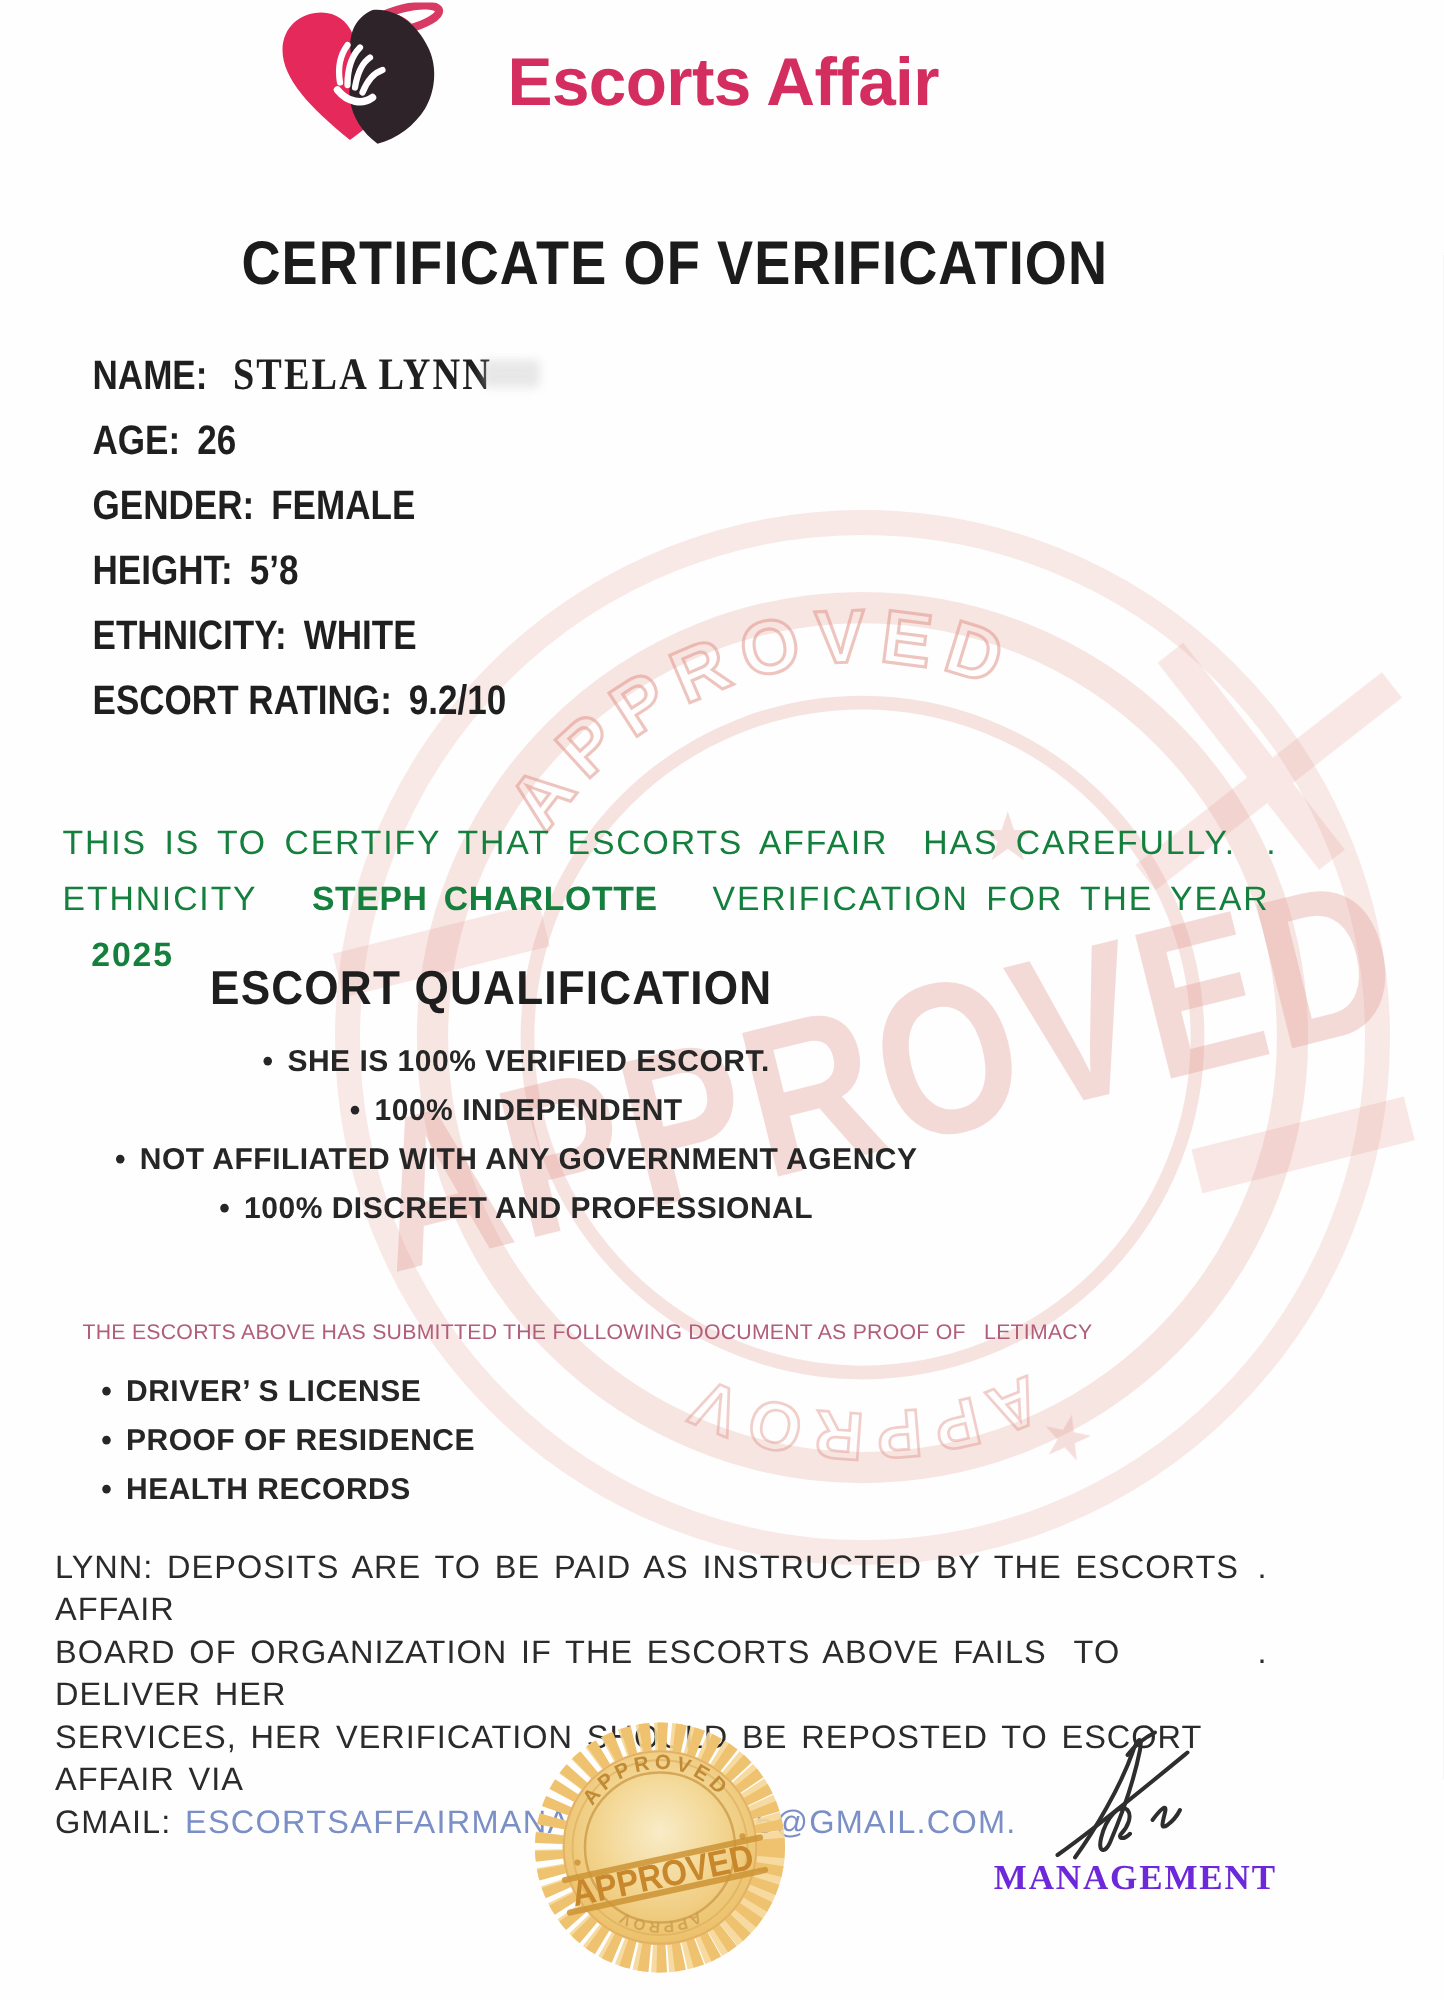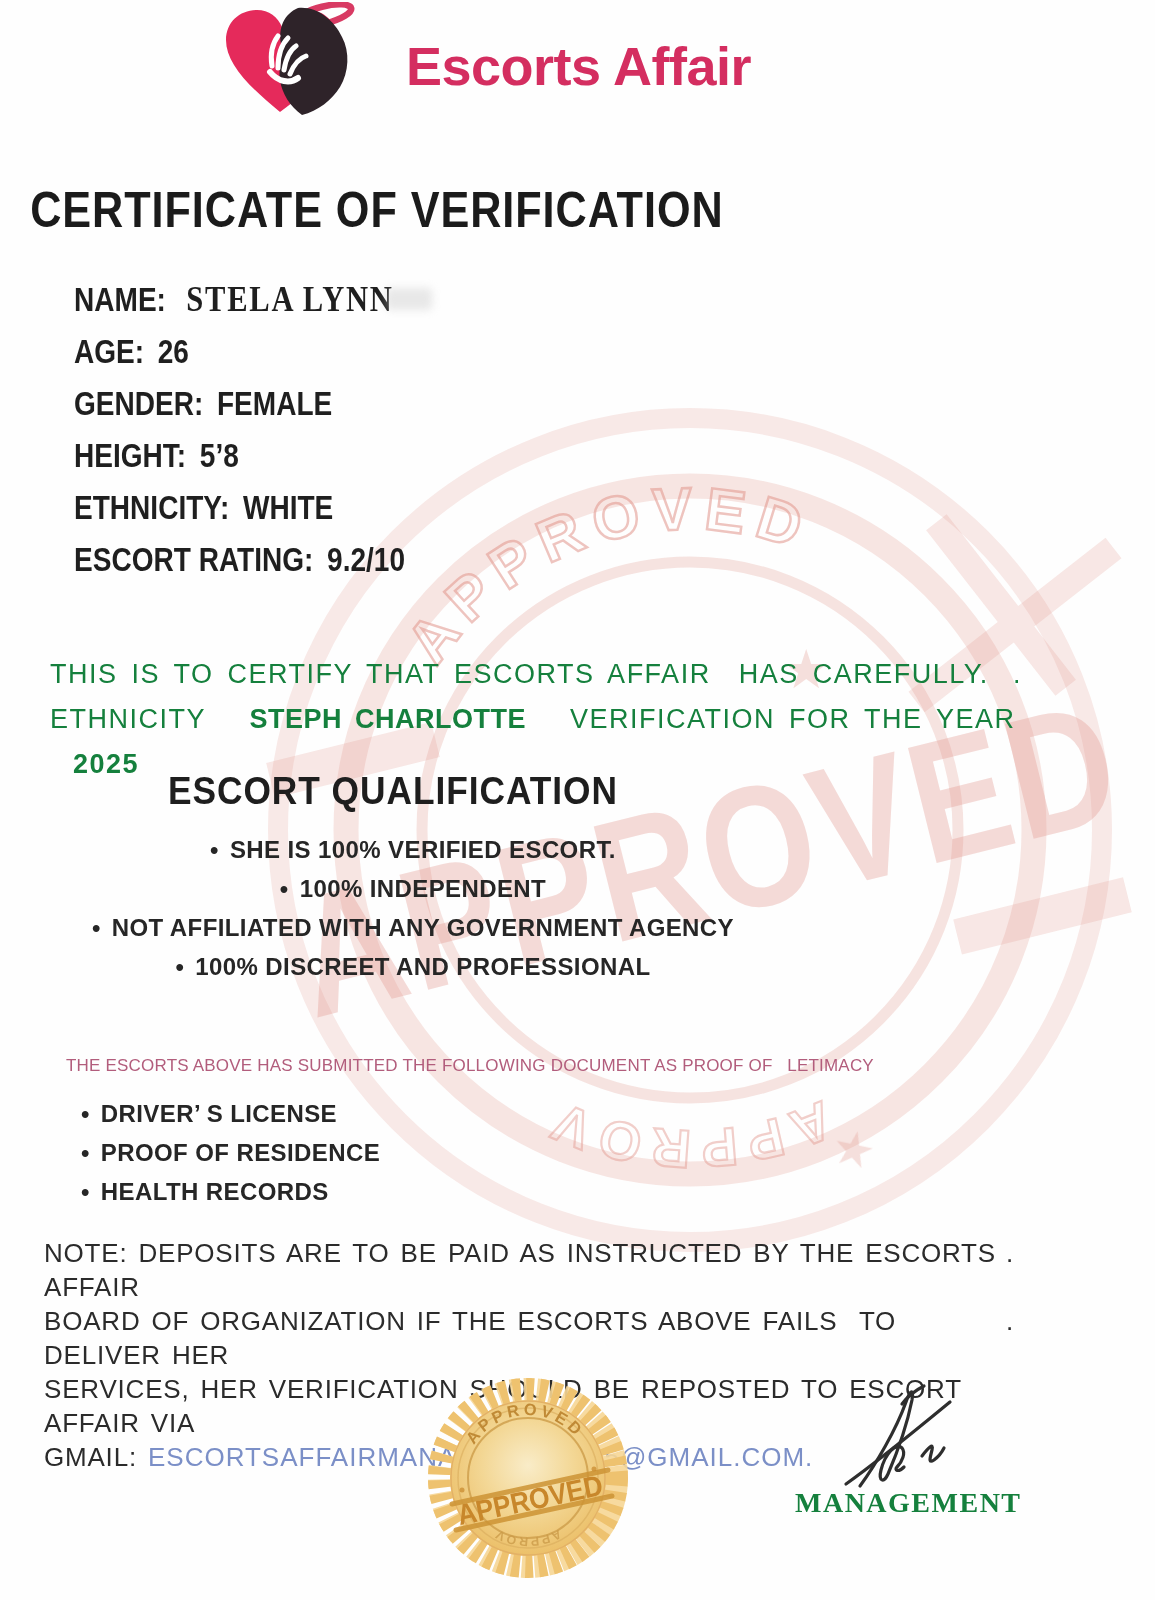--- a/index.html
+++ b/index.html
@@ -6,21 +6,21 @@
   .page{position:relative;width:1155px;height:1600px;margin:0 auto;background:#fefefe;
         overflow:hidden;font-family:"Liberation Sans",sans-serif;color:#1f1f1f;}
   .watermark{position:absolute;left:0;top:0;z-index:0;pointer-events:none;}
   .content{position:absolute;inset:0;z-index:1;}
 
   
   .logo{position:absolute;left:220px;top:2px;display:flex;align-items:center;}
   .logo-text{font-size:54px;font-weight:800;color:#d42e60;letter-spacing:-.5px;margin-left:34px;padding-top:14px;}
 
   
-  .title-wrap{position:absolute;left:0;top:182px;width:100%;text-align:left;padding-right:76px;box-sizing:border-box;}
+  .title-wrap{position:absolute;left:0;top:182px;width:100%;text-align:center;padding-right:76px;box-sizing:border-box;}
   .title{display:inline-block;font-size:47px;font-weight:800;letter-spacing:1px;color:#1b1b1b;
          transform:scale(.92,1.05);transform-origin:center;}
 
   
   .fields{position:absolute;left:74px;top:283px;}
   .frow{display:flex;align-items:baseline;gap:16px;margin-bottom:20px;line-height:32px;
         transform:scaleX(.85);transform-origin:0 50%;}
   .flabel{font-size:33px;font-weight:800;letter-spacing:0;white-space:pre;}
   .fvalue{font-size:33px;font-weight:800;}
   .frow.name-row{gap:24px;}
@@ -54,21 +54,21 @@
   .note{position:absolute;left:44px;top:1236px;width:970px;font-size:26px;color:#2b2b2b;
         letter-spacing:.8px;word-spacing:3px;line-height:34px;}
   .nline{display:flex;justify-content:space-between;white-space:pre-wrap;}
   .nline3{display:block;}
   .email{color:#7b8fc7;letter-spacing:1px;}
 
   
   .seal{position:absolute;left:426px;top:1374px;}
   .sig{position:absolute;left:836px;top:1368px;}
   .management{position:absolute;left:795px;top:1487px;font-family:"Liberation Serif",serif;
-              font-size:28px;font-weight:700;letter-spacing:1.5px;color:#15803d;}
+              font-size:28px;font-weight:700;letter-spacing:1.5px;color:#6d28d9;}
 </style>
 </head>
 <body>
 
 <div class="page">
 
   <svg class="watermark" width="1155" height="1600" viewBox="0 0 1155 1600">
     <g fill="none" stroke="#e2968c">
       <circle cx="690" cy="830" r="412" stroke-width="20" opacity=".20"></circle>
       <circle cx="690" cy="830" r="344" stroke-width="25" opacity=".24"></circle>
@@ -170,21 +170,21 @@
 
     <div class="proof-line">THE ESCORTS ABOVE HAS SUBMITTED THE FOLLOWING DOCUMENT AS PROOF OF   LETIMACY</div>
     <ul class="blist proof-list">
       <li>DRIVER’ S LICENSE</li>
       <li>PROOF OF RESIDENCE</li>
       <li>HEALTH RECORDS</li>
     </ul>
 
     <div class="note">
       <div class="nline">
-        <span>NOTE: DEPOSITS ARE TO BE PAID AS INSTRUCTED BY THE ESCORTS AFFAIR</span>
+        <span>LYNN: DEPOSITS ARE TO BE PAID AS INSTRUCTED BY THE ESCORTS AFFAIR</span>
         <span>.</span>
       </div>
       <div class="nline">
         <span>BOARD OF ORGANIZATION IF THE ESCORTS ABOVE FAILS  TO  DELIVER HER</span>
         <span>.</span>
       </div>
       <div class="nline3">SERVICES, HER VERIFICATION SHOULD BE REPOSTED TO ESCORT AFFAIR VIA</div>
       <div class="nline3">
         <span>GMAIL:</span>
         <span class="email">ESCORTSAFFAIRMANAGEMENT025@GMAIL.COM.</span>

